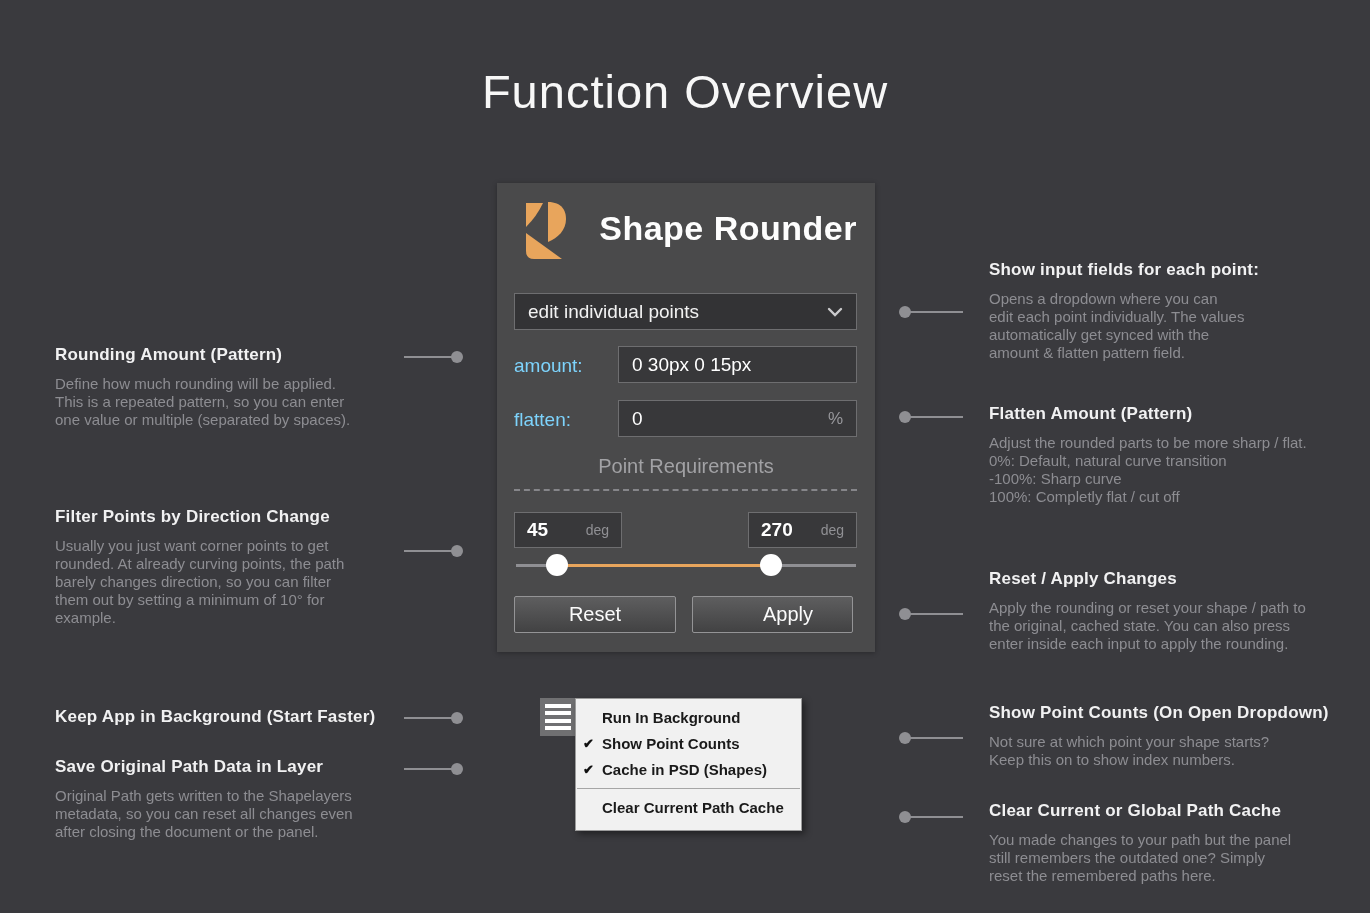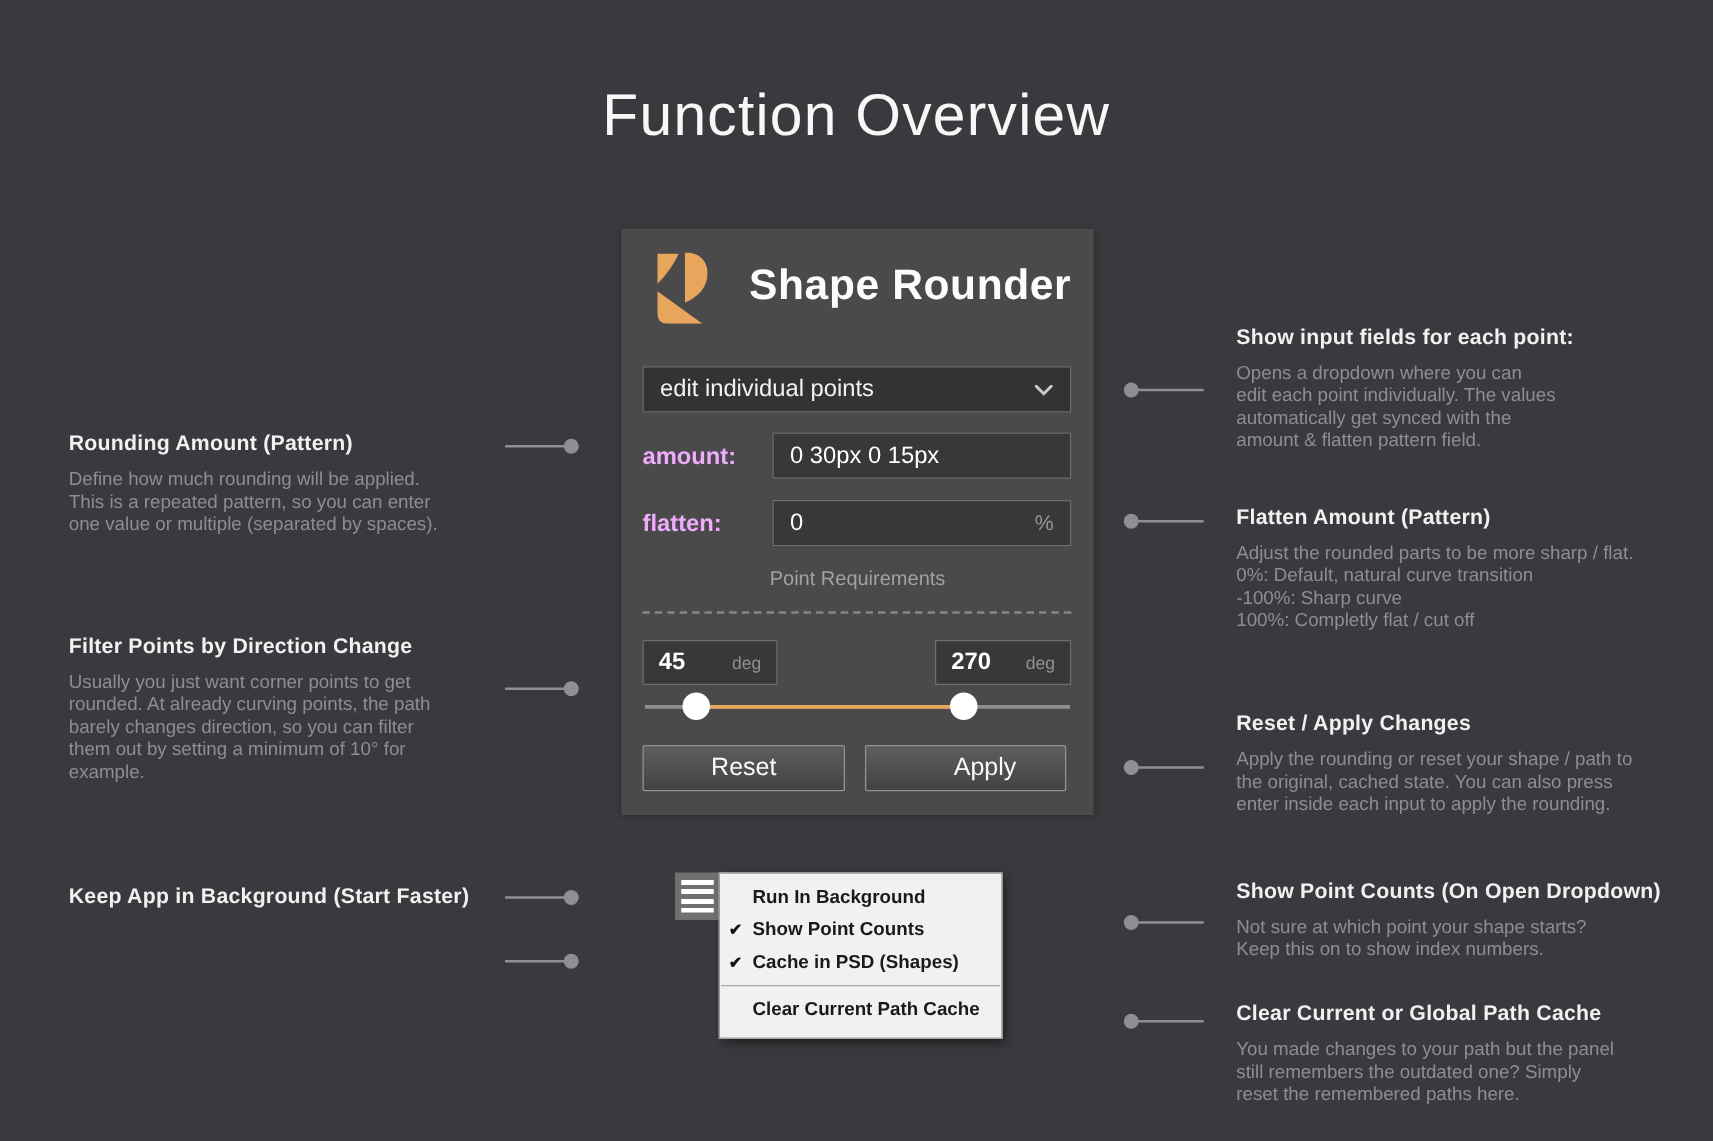--- a/index.html
+++ b/index.html
@@ -49,29 +49,29 @@
   }
   .logo { position:absolute; left:26px; top:19px; }
   .app-title { position:absolute; left:86px; top:26px; width:274px; text-align:right;
     font-size:34px; font-weight:700; color:#fdfdfd; letter-spacing:.5px; }
   .dropdown {
     position:absolute; left:17px; top:110px; width:343px; height:37px;
     background:#333335; border:1px solid #6e6e70; display:flex; align-items:center;
     padding:0 13px; color:#f2f2f2; font-size:19px; cursor:pointer;
   }
   .dropdown .chev { margin-left:auto; display:flex; }
-  .field-label { position:absolute; left:17px; color:#f0abfc; font-size:19px; font-weight:700; }
+  .field-label { position:absolute; left:17px; color:#7dd3fc; font-size:19px; font-weight:400; }
   .f-input {
     position:absolute; left:121px; width:239px; height:37px;
     background:#38383a; border:1px solid #6e6e70; display:flex; align-items:center;
     padding:0 13px; color:#ffffff; font-size:19px; font-weight:500;
   }
   .f-input .unit { margin-left:auto; color:#98989c; font-size:17px; font-weight:400; }
   .section-title { position:absolute; top:272px; left:0; width:100%; text-align:center;
-    color:#a2a2a5; font-size:16px; }
+    color:#a2a2a5; font-size:20px; }
   .dashed { position:absolute; top:306px; left:17px; width:343px; border-top:2px dashed #86868a; }
   .angle-input {
     position:absolute; top:329px; width:108px; height:36px;
     background:#38383a; border:1px solid #6e6e70; display:flex; align-items:center;
     padding:11px 12px; color:#ffffff; font-size:19px; font-weight:600;
   }
   .angle-input .unit { margin-left:auto; color:#909094; font-size:14px; font-weight:400; }
   #angle-min { left:17px; } #angle-max { left:251px; width:109px; }
   .angle-label { position:absolute; top:334px; left:0; width:100%; text-align:center;
     color:#f5f5f5; font-size:20px; }
@@ -121,20 +121,26 @@
     <h2>Filter Points by Direction Change</h2>
     <p>Usually you just want corner points to get
 rounded. At already curving points, the path
 barely changes direction, so you can filter
 them out by setting a minimum of 10° for
 example.</p>
   </div>
   <div class="ann" id="ann-l3">
     <h2>Keep App in Background (Start Faster)</h2>
   </div>
+  <div class="ann" id="ann-l4">
+    <h2>Save Original Path Data in Layer</h2>
+    <p>Original Path gets written to the Shapelayers
+metadata, so you can reset all changes even
+after closing the document or the panel.</p>
+  </div>
 
   <div class="ann" id="ann-r1">
     <h2>Show input fields for each point:</h2>
     <p>Opens a dropdown where you can
 edit each point individually. The values
 automatically get synced with the
 amount &amp; flatten pattern field.</p>
   </div>
   <div class="ann" id="ann-r2">
     <h2>Flatten Amount (Pattern)</h2>

